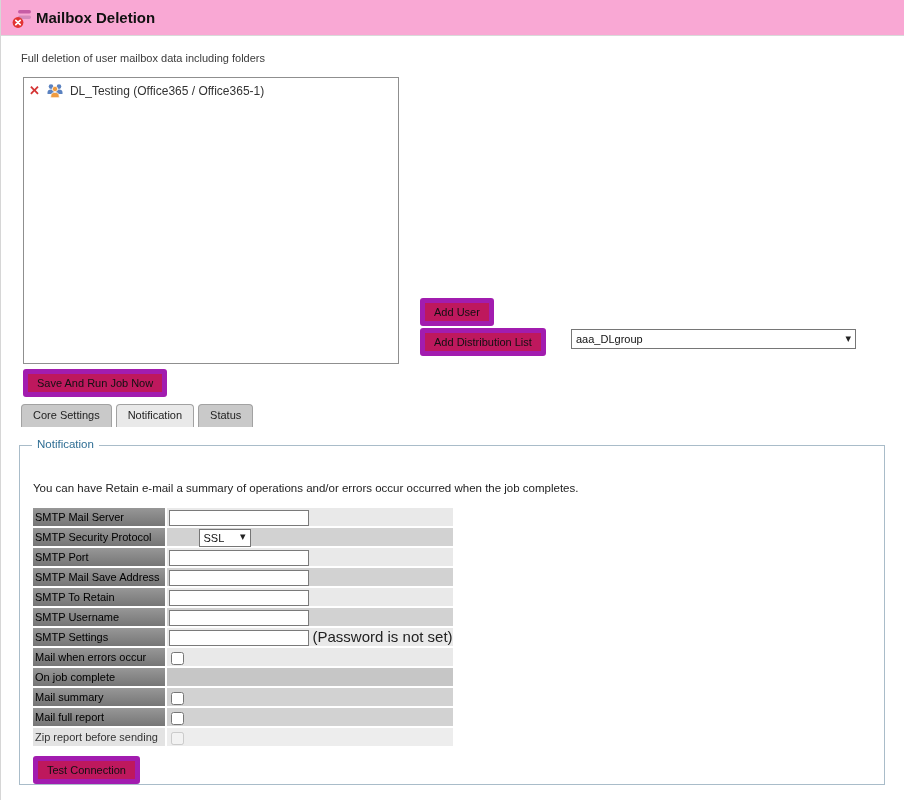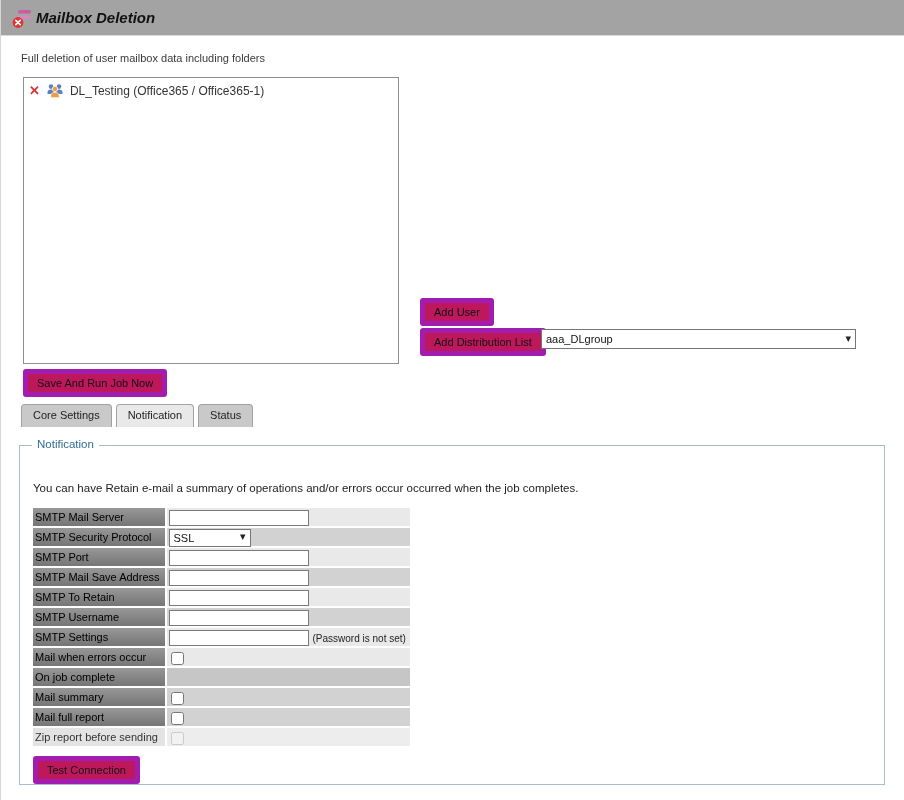--- a/index.html
+++ b/index.html
@@ -2,39 +2,39 @@
 <html><head>
 <meta charset="utf-8">
 <style>
   * { box-sizing: border-box; }
   html, body { margin:0; padding:0; background:#fff; }
   .page { position:relative; width:904px; height:800px; background:#fff;
           font-family:"Liberation Sans", sans-serif; color:#222; overflow:hidden;
           border-left:1px solid #d6d6d6; }
 
   .header-bar { position:absolute; left:0; top:0; width:904px; height:36px;
-                background:#a3a3a3; border-bottom:1px solid #d9d9d9;
-                display:flex; align-items:center; padding-left:10px;font-style:italic; }
+                background:#f9a8d4; border-bottom:1px solid #d9d9d9;
+                display:flex; align-items:center; padding-left:10px; }
   .header-icon { width:22px; height:22px; margin-right:3px; flex:0 0 auto; }
   .page-title { font-size:15px; font-weight:bold; color:#111; margin:0; }
 
   .subtitle { position:absolute; left:20px; top:52px; font-size:11px; color:#3a3a3a; }
 
   .listbox { position:absolute; left:22px; top:77px; width:376px; height:287px;
              background:#fff; border:1px solid #8f8f8f; overflow:auto; }
   .list-item { display:flex; align-items:center; gap:5px; padding:5px 5px; font-size:12px; color:#333; }
   .remove-x { color:#d43434; font-size:13px; font-weight:bold; line-height:1; cursor:pointer; }
 
   .btn { background:#be185d; border:5px solid #a21caf; border-radius:3px;
          font-size:11px; font-family:inherit; color:#111; padding:3px 9px; cursor:pointer; }
   .btn-add-user { position:absolute; left:419px; top:298px; }
   .btn-add-dl   { position:absolute; left:419px; top:328px;text-align:center; }
   .btn-save-run { position:absolute; left:22px;  top:369px; }
 
-  .select-wrap { position:relative; display:inline-block; }
+  .select-wrap { position:relative; display:inline-block;padding-left:30px; }
   .select-wrap select { appearance:none; -webkit-appearance:none; width:100%; height:100%;
       border:1px solid #767676; background:#fff; font-size:11px; font-family:inherit;
       padding:1px 18px 1px 4px; border-radius:0; color:#111; }
   .select-wrap .chev { position:absolute; right:5px; top:50%; transform:translateY(-55%);
       font-size:11px; color:#222; pointer-events:none; }
   .dl-select-wrap { position:absolute; left:540px; top:329px; width:315px; height:20px; }
   .ssl-wrap { width:82px; height:18px; }
 
   .tabs { position:absolute; left:20px; top:404px; display:flex; }
   .tab { background:#c9c9c9; border:1px solid #a2a2a2; border-bottom:none;
@@ -55,21 +55,21 @@
   td.ctl { width:243px; padding:0 0 0 2px; white-space:nowrap; }
   tr.a   td.ctl { background:#e9e9e9; }
   tr.b   td.ctl { background:#d2d2d2; }
   tr.hdr td.ctl { background:#c6c6c6; }
   tr.dis td.lbl { background:#e3e3e3; color:#333; }
   tr.dis td.ctl { background:#ededed; }
 
   .txt { width:140px; height:16px; border:1px solid #7a7a7a; font-size:11px;
          font-family:inherit; padding:0 3px; background:#fff; vertical-align:middle; }
   .cb  { width:13px; height:13px; margin:1px 0 0 2px; vertical-align:middle; }
-  .pw-note { font-size:10px; color:#222; margin-left:4px; }
+  .pw-note { font-size:15px; color:#222; margin-left:4px; }
   .btn-test { position:absolute; left:13px; top:310px; }
 </style>
 </head>
 <body>
 
 <div class="page">
 
   <div class="header-bar">
     <svg class="header-icon" viewBox="0 0 22 22">
       <rect x="7" y="3" width="13" height="3.4" rx="1.7" fill="#c75da5"></rect>

